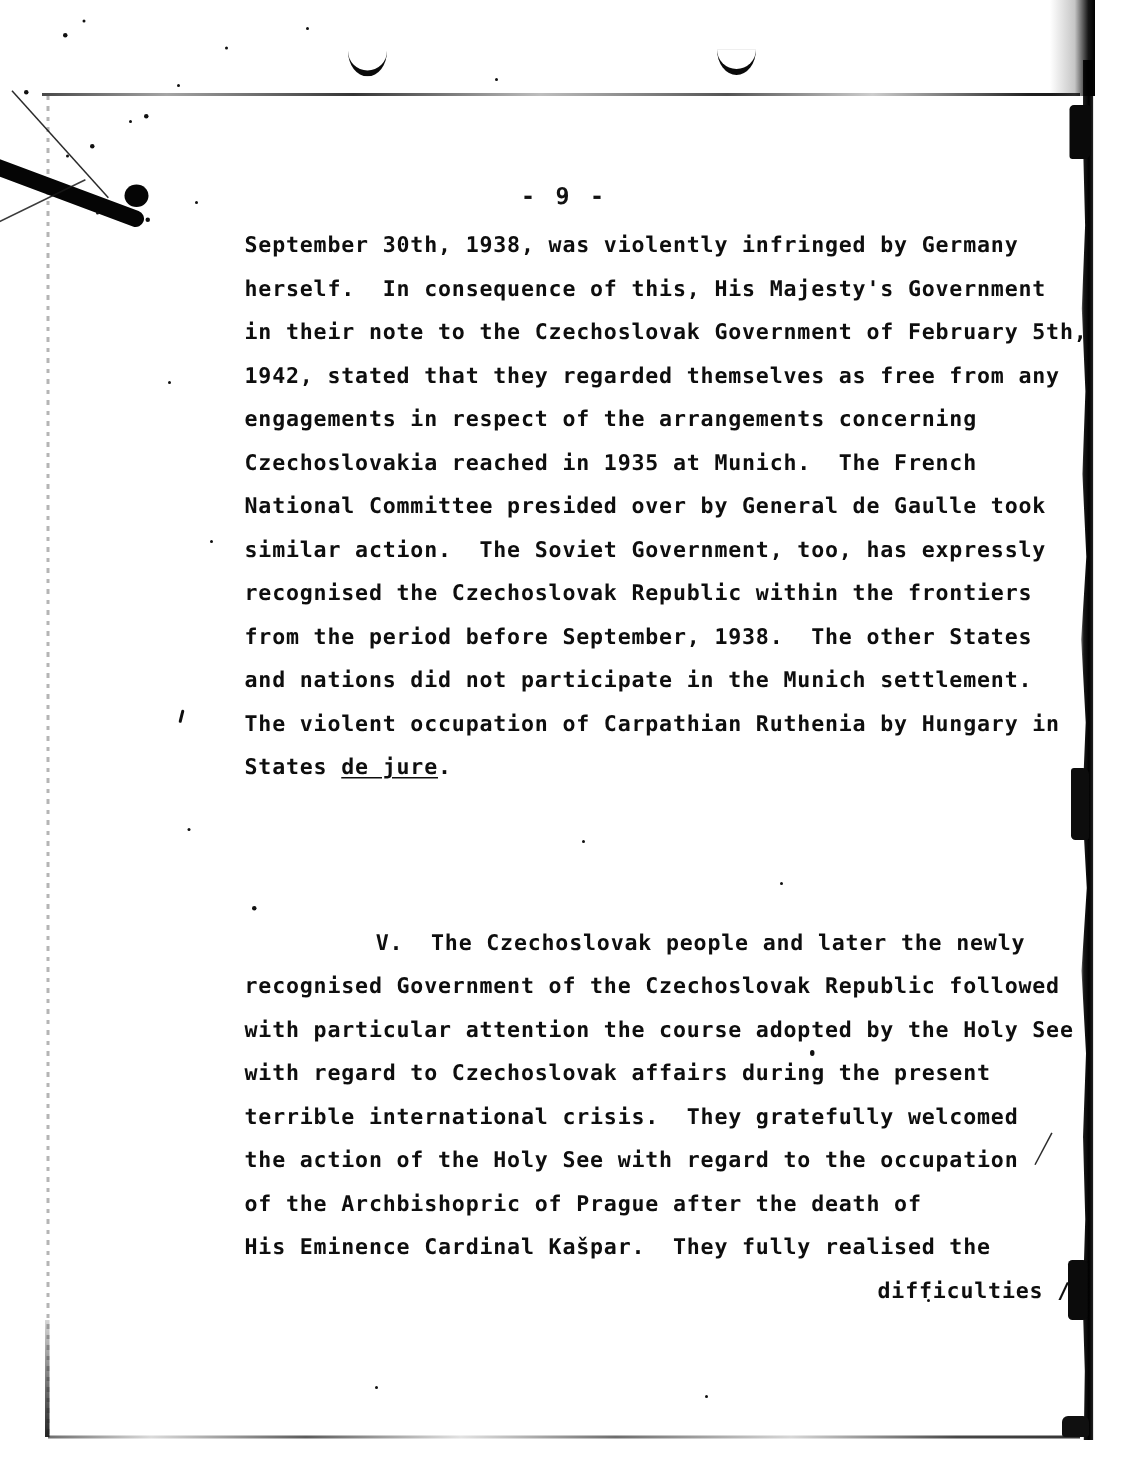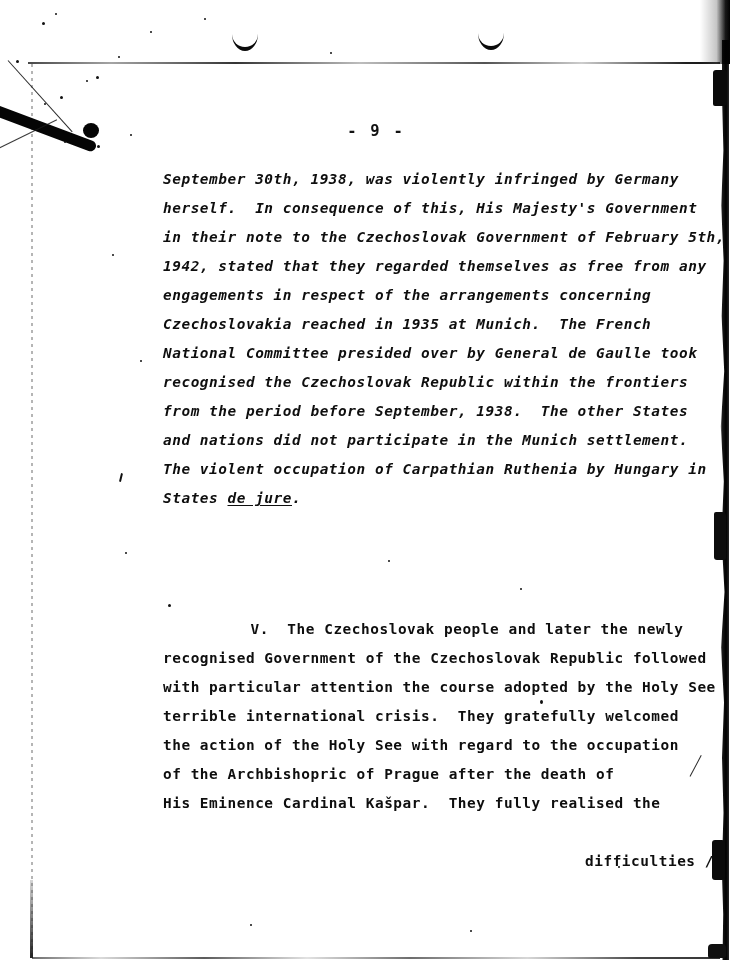--- a/index.html
+++ b/index.html
@@ -194,21 +194,21 @@
     display: block;
     height: 29px;
     line-height: 29px;
     font-size: 14.4px;
     letter-spacing: 0.55px;
     color: #0e0e0e;
     font-weight: 700;
     white-space: pre;
   }
   .para .ln.indent { text-indent: 48px; text-align: center; }
-  #para1 { top: 165px; font-style: italic; }
+  #para1 { top: 150px; }
   #para2 { top: 615px; }
   .closing {
     position: absolute;
     left: 0; top: 853px;
     width: 714px;
     text-align: right;
     font-size: 14.4px;
     letter-spacing: 0.55px;
     color: #0e0e0e;
     font-weight: 700;
@@ -272,31 +272,33 @@
     <div class="page-number">- 9 -</div>
 
     <div class="para" id="para1">
       <span class="ln">September 30th, 1938, was violently infringed by Germany</span>
       <span class="ln">herself.  In consequence of this, His Majesty's Government</span>
       <span class="ln">in their note to the Czechoslovak Government of February 5th,</span>
       <span class="ln">1942, stated that they regarded themselves as free from any</span>
       <span class="ln">engagements in respect of the arrangements concerning</span>
       <span class="ln">Czechoslovakia reached in 1935 at Munich.  The French</span>
       <span class="ln">National Committee presided over by General de Gaulle took</span>
+      <span class="ln">similar action.  The Soviet Government, too, has expressly</span>
       <span class="ln">recognised the Czechoslovak Republic within the frontiers</span>
       <span class="ln">from the period before September, 1938.  The other States</span>
       <span class="ln">and nations did not participate in the Munich settlement.</span>
       <span class="ln">The violent occupation of Carpathian Ruthenia by Hungary in</span>
       <span class="ln"><span>States </span><u class="ul">de jure</u><span>.</span></span>
     </div>
 
     <div class="para" id="para2">
       <span class="ln indent">V.  The Czechoslovak people and later the newly</span>
       <span class="ln">recognised Government of the Czechoslovak Republic followed</span>
       <span class="ln">with particular attention the course adopted by the Holy See</span>
+      <span class="ln">with regard to Czechoslovak affairs during the present</span>
       <span class="ln">terrible international crisis.  They gratefully welcomed</span>
       <span class="ln">the action of the Holy See with regard to the occupation</span>
       <span class="ln">of the Archbishopric of Prague after the death of</span>
       <span class="ln">His Eminence Cardinal Kašpar.  They fully realised the</span>
     </div>
 
     <div class="closing">difficulties /</div>
 
   </div>
 </div>

